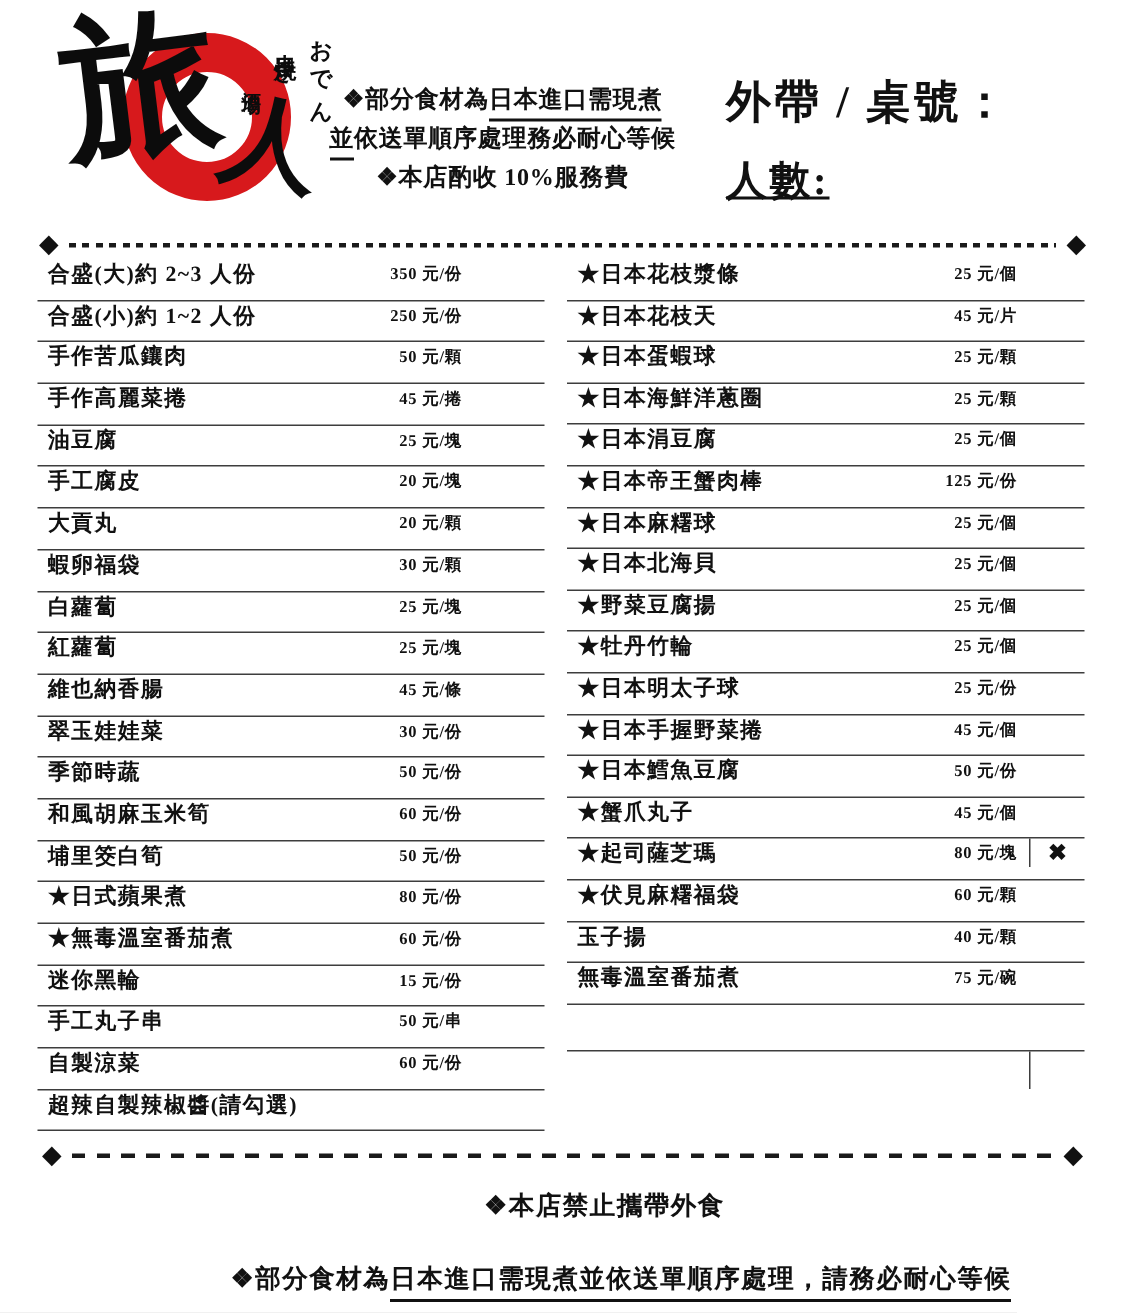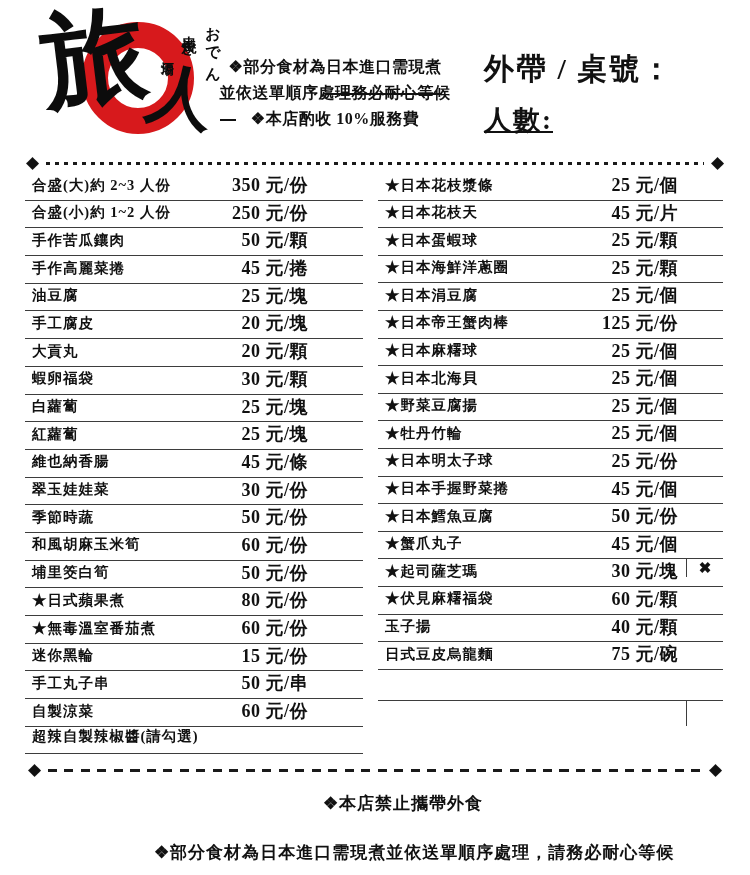--- a/index.html
+++ b/index.html
@@ -16,21 +16,21 @@
                  color:#0c0c0c;transform:rotate(12deg);}
   .logo-vtext{position:absolute;writing-mode:vertical-rl;font-weight:bold;color:#0c0c0c;
               letter-spacing:3px;font-size:15px;}
   .logo-v1{right:2px;top:10px;}
   .logo-v2{right:26px;top:18px;}
   .logo-v3{right:48px;top:44px;font-size:13px;}
 
   
   .header-notes{position:absolute;left:192px;top:54px;width:286px;text-align:center;
                 font-size:16px;font-weight:bold;line-height:26px;letter-spacing:0.5px;}
-  .ul{border-bottom:2px solid #111;padding-bottom:18px;}
+  .ul{border-bottom:2px solid #111;padding-bottom:4px;}
 
   
   .order-info{position:absolute;left:484px;top:52px;width:260px;}
   .takeout-label{font-size:30px;font-weight:bold;letter-spacing:2px;line-height:1.1;}
   .headcount-label{font-size:27px;font-weight:bold;letter-spacing:2px;margin-top:17px;text-decoration:underline;}
 
   
   .divider{position:absolute;display:flex;align-items:center;height:16px;}
   .divider .cap{font-size:17px;line-height:16px;color:#111;}
   .divider .dash{flex:1;height:3px;margin:0 7px;}
@@ -45,21 +45,21 @@
   .right-table{left:378px;width:345px;}
   .menu-row{display:flex;align-items:flex-start;border-bottom:1.5px solid #3d3d3d;box-sizing:border-box;}
   .left-table .menu-row{height:27.7px;}
   .right-table .menu-row{height:27.6px;}
   .right-table .menu-row.empty-row{height:31px;}
   .cell-main{display:flex;justify-content:space-between;align-items:center;box-sizing:border-box;
              padding:0 8px 0 7px;}
   .left-table .cell-main{width:291px;}
   .right-table .cell-main{width:308px;}
   .item-name{font-size:14.5px;font-weight:bold;letter-spacing:1px;white-space:nowrap;}
-  .item-price{font-size:18px;font-weight:bold;letter-spacing:0.5px;white-space:nowrap;}
+  .item-price{font-size:11px;font-weight:bold;letter-spacing:0.5px;white-space:nowrap;}
   .cell-qty{flex:1;border-left:1.5px solid #3d3d3d;display:flex;align-items:center;justify-content:center;}
   .mark{font-size:15px;font-weight:bold;}
   .tail-line{margin-left:308px;width:0;height:25px;border-left:1.5px solid #3d3d3d;}
 
   
   .footer-note{position:absolute;left:0;width:750px;text-align:center;font-weight:bold;
                font-size:17px;letter-spacing:1px;}
   .footer-note1{top:792px;margin-left:28px;}
   .footer-note2{top:841px;margin-left:39px;}
 </style>
@@ -338,21 +338,21 @@
       <div class="menu-row">
         <div class="cell-main">
           <span class="item-name">★蟹爪丸子</span>
           <span class="item-price">45 元/個</span>
         </div>
         <div class="cell-qty"></div>
       </div>
       <div class="menu-row">
         <div class="cell-main">
           <span class="item-name">★起司薩芝瑪</span>
-          <span class="item-price">30 元/塊</span>
+          <span class="item-price">80 元/塊</span>
         </div>
         <div class="cell-qty">
           <span class="mark">✖</span>
         </div>
       </div>
       <div class="menu-row">
         <div class="cell-main">
           <span class="item-name">★伏見麻糬福袋</span>
           <span class="item-price">60 元/顆</span>
         </div>
@@ -360,21 +360,21 @@
       </div>
       <div class="menu-row">
         <div class="cell-main">
           <span class="item-name">玉子揚</span>
           <span class="item-price">40 元/顆</span>
         </div>
         <div class="cell-qty"></div>
       </div>
       <div class="menu-row">
         <div class="cell-main">
-          <span class="item-name">日式豆皮烏龍麵</span>
+          <span class="item-name">無毒溫室番茄煮</span>
           <span class="item-price">75 元/碗</span>
         </div>
         <div class="cell-qty"></div>
       </div>
       <div class="menu-row empty-row">
         <div class="cell-main">
           <span class="item-name"></span>
           <span class="item-price"></span>
         </div>
         <div class="cell-qty"></div>

